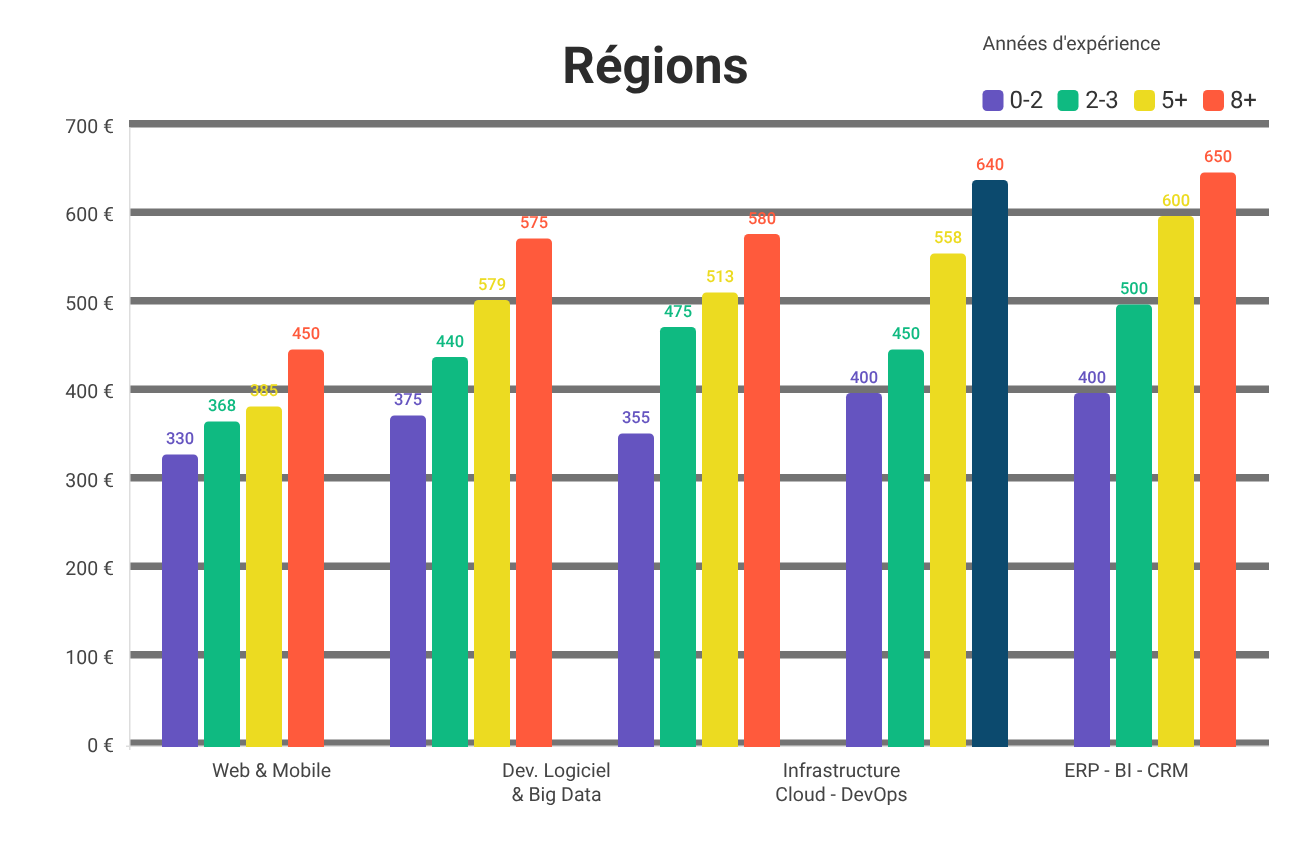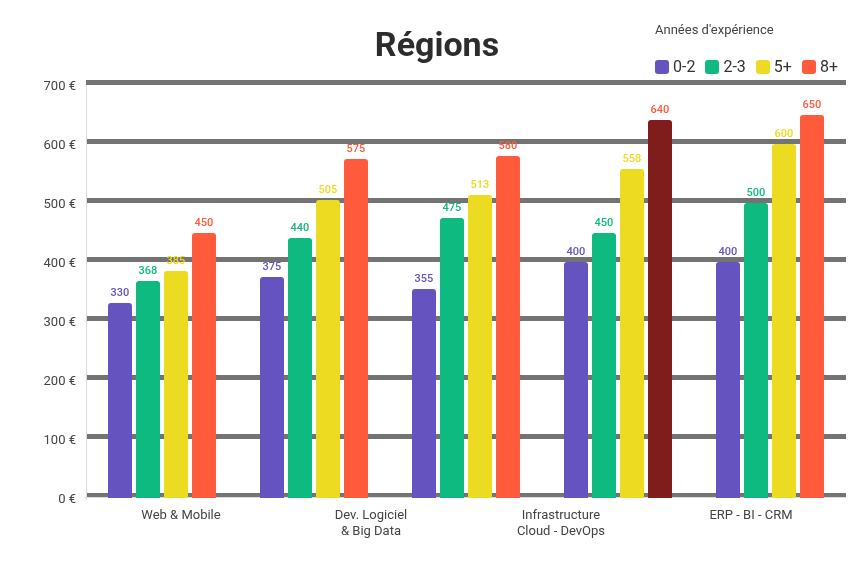--- a/index.html
+++ b/index.html
@@ -212,21 +212,21 @@
           </div>
         </div>
         <div class="group">
           <div class="bar" style="height: 53.5714%; background: rgb(101, 84, 192);">
             <div class="bar-label" style="color: rgb(101, 84, 192);">375</div>
           </div>
           <div class="bar" style="height: 62.8571%; background: rgb(15, 186, 129);">
             <div class="bar-label" style="color: rgb(15, 186, 129);">440</div>
           </div>
           <div class="bar" style="height: 72.1429%; background: rgb(236, 219, 33);">
-            <div class="bar-label" style="color: rgb(236, 219, 33);">505</div>
+            <div class="bar-label" style="color: rgb(236, 219, 33);">579</div>
           </div>
           <div class="bar" style="height: 82.1429%; background: rgb(255, 90, 60);">
             <div class="bar-label" style="color: rgb(255, 90, 60);">575</div>
           </div>
         </div>
         <div class="group">
           <div class="bar" style="height: 50.7143%; background: rgb(101, 84, 192);">
             <div class="bar-label" style="color: rgb(101, 84, 192);">355</div>
           </div>
           <div class="bar" style="height: 67.8571%; background: rgb(15, 186, 129);">
@@ -242,21 +242,21 @@
         <div class="group">
           <div class="bar" style="height: 57.1429%; background: rgb(101, 84, 192);">
             <div class="bar-label" style="color: rgb(101, 84, 192);">400</div>
           </div>
           <div class="bar" style="height: 64.2857%; background: rgb(15, 186, 129);">
             <div class="bar-label" style="color: rgb(15, 186, 129);">450</div>
           </div>
           <div class="bar" style="height: 79.7143%; background: rgb(236, 219, 33);">
             <div class="bar-label" style="color: rgb(236, 219, 33);">558</div>
           </div>
-          <div class="bar" style="height: 91.4286%; background: #7f1d1d;">
+          <div class="bar" style="height: 91.4286%; background: #0c4a6e;">
             <div class="bar-label" style="color: rgb(255, 90, 60);">640</div>
           </div>
         </div>
         <div class="group">
           <div class="bar" style="height: 57.1429%; background: rgb(101, 84, 192);">
             <div class="bar-label" style="color: rgb(101, 84, 192);">400</div>
           </div>
           <div class="bar" style="height: 71.4286%; background: rgb(15, 186, 129);">
             <div class="bar-label" style="color: rgb(15, 186, 129);">500</div>
           </div>

